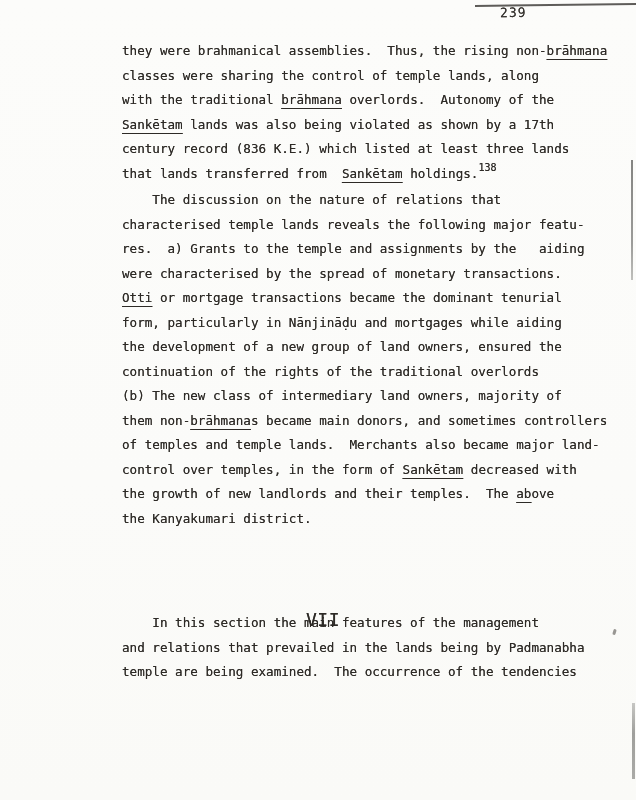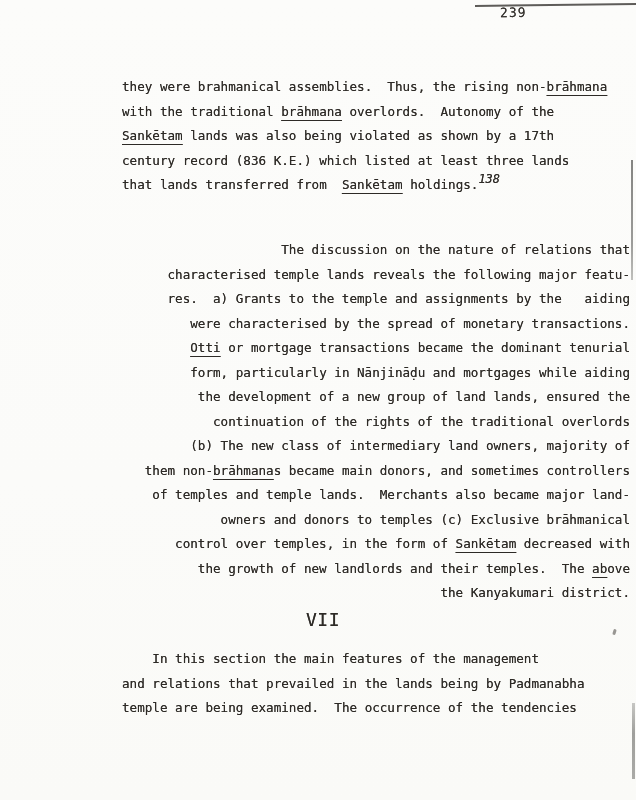--- a/index.html
+++ b/index.html
@@ -29,43 +29,41 @@
     font-size: 13px;
     letter-spacing: 1px;
     color: #33302c;
     transform: rotate(-1deg);
     text-shadow: 0 0 0.5px rgba(51,48,44,0.7);
   }
   .para {
     position: absolute;
     left: 122px;
     width: 508px;
-    margin-top: 36px;
   }
   .para-1 { top: 39px; }
-  .para-2 { top: 202px; text-align: right; }
+  .para-2 { top: 188px; }
   .para-3 { top: 611px; }
   .line {
     white-space: pre;
     font-size: 12.6px;
     line-height: 24.5px;
     text-shadow: 0 0 0.5px rgba(45,42,38,0.75);
   }
   .line .u {
     text-decoration: underline;
     text-underline-offset: 3.5px;
     text-decoration-thickness: 1.2px;
   }
   .line sup {
-    font-size: 12px;
+    font-size: 10px;
     line-height: 0;
     position: relative;
     top: -1px;
     vertical-align: super;
-    font-style: italic;
   }
   .section-heading {
     position: absolute;
     left: 306px; top: 608px;
     font-size: 18px;
     line-height: 24.5px;
     letter-spacing: 0.5px;
     text-shadow: 0 0 0.5px rgba(45,42,38,0.75);
   }
   .artifact-line-1 {
@@ -94,38 +92,38 @@
 </style>
 </head>
 <body>
 
 <div class="page">
   <div class="page-rule"></div>
   <div class="page-number">239</div>
 
   <div class="para para-1">
       <div class="line"><span>they were brahmanical assemblies.  Thus, the rising non-</span><span class="u">brāhmana</span></div>
+      <div class="line"><span>classes were sharing the control of temple lands, along</span></div>
       <div class="line"><span>with the traditional </span><span class="u">brāhmana</span><span> overlords.  Autonomy of the</span></div>
       <div class="line"><span class="u">Sankētam</span><span> lands was also being violated as shown by a 17th</span></div>
       <div class="line"><span>century record (836 K.E.) which listed at least three lands</span></div>
       <div class="line"><span>that lands transferred from  </span><span class="u">Sankētam</span><span> holdings.</span><sup>138</sup></div>
     </div>
   <div class="para para-2">
       <div class="line"><span>    The discussion on the nature of relations that</span></div>
       <div class="line"><span>characterised temple lands reveals the following major featu-</span></div>
       <div class="line"><span>res.  a) Grants to the temple and assignments by the   aiding</span></div>
       <div class="line"><span>were characterised by the spread of monetary transactions.</span></div>
       <div class="line"><span class="u">Otti</span><span> or mortgage transactions became the dominant tenurial</span></div>
       <div class="line"><span>form, particularly in Nānjināḍu and mortgages while aiding</span></div>
-      <div class="line"><span>the development of a new group of land lands, ensured the</span></div>
+      <div class="line"><span>the development of a new group of land owners, ensured the</span></div>
       <div class="line"><span>continuation of the rights of the traditional overlords</span></div>
       <div class="line"><span>(b) The new class of intermediary land owners, majority of</span></div>
       <div class="line"><span>them non-</span><span class="u">brāhmana</span><span>s became main donors, and sometimes controllers</span></div>
       <div class="line"><span>of temples and temple lands.  Merchants also became major land-</span></div>
-      <div class="line"><span>owners and donors to temples (c) Exclusive brāhmanical</span></div>
       <div class="line"><span>control over temples, in the form of </span><span class="u">Sankētam</span><span> decreased with</span></div>
       <div class="line"><span>the growth of new landlords and their temples.  The </span><span class="u">ab</span><span>ove</span></div>
       <div class="line"><span>the Kanyakumari district.</span></div>
     </div>
 
   <div class="section-heading">VII</div>
 
   <div class="para para-3">
       <div class="line"><span>    In this section the main features of the management</span></div>
       <div class="line"><span>and relations that prevailed in the lands being by Padmanabha</span></div>

